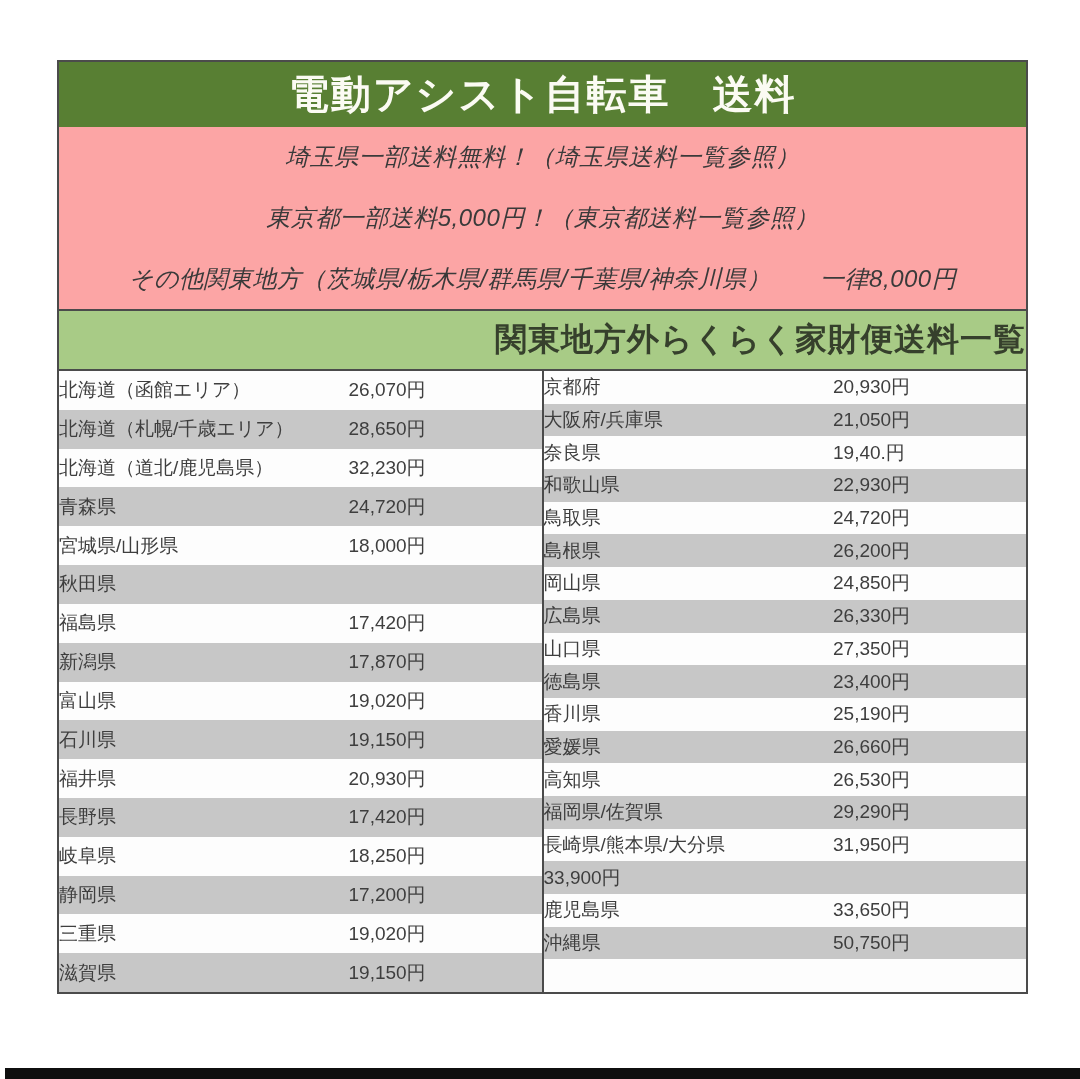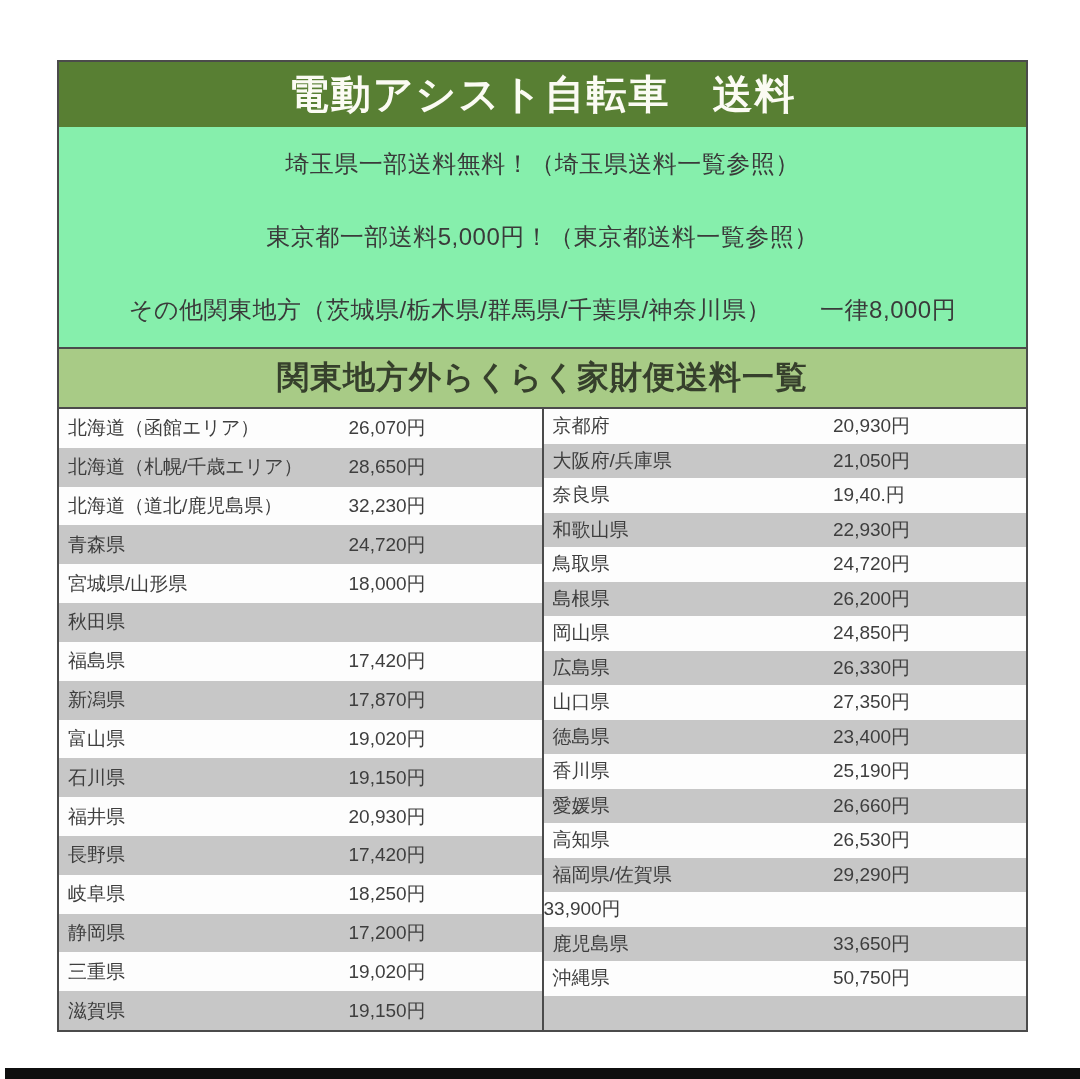--- a/index.html
+++ b/index.html
@@ -12,45 +12,45 @@
     position:absolute;left:57px;top:60px;width:971px;
     border:2px solid var(--border-dark,#4b4b4b);
     box-sizing:border-box;background:#fdfdfd;
   }
   .panel-header{
     height:65px;background:var(--header-green,#587f33);
     display:flex;align-items:center;justify-content:center;
     color:#fbfbf3;font-size:40px;font-weight:bold;letter-spacing:2px;
   }
   .notes{
-    height:220px;display:flex;flex-direction:column;background:#86efac;
+    height:182px;display:flex;flex-direction:column;background:#fca5a5;font-style:italic;
   }
   .note{
     flex:1;display:flex;align-items:center;justify-content:center;
     font-size:24px;color:#3a3a3a;letter-spacing:0.5px;white-space:pre;
   }
   .table-banner{
     height:58px;background:var(--subheader-green,#a8cb86);
     border-top:2px solid var(--border-dark,#4b4b4b);
     border-bottom:2px solid var(--border-dark,#4b4b4b);
-    display:flex;align-items:center;justify-content:center;
+    display:flex;align-items:center;justify-content:flex-end;
   }
   .table-banner span{
     font-size:32px;font-weight:bold;color:#36402c;letter-spacing:1px;
   }
   .fee-table{display:flex;height:621px;background:#fdfdfd;}
   .col{flex:1;display:flex;flex-direction:column;min-width:0;}
   .col.left{border-right:2px solid var(--border-dark,#4b4b4b);}
   .row{
     flex:1;display:flex;align-items:center;
     font-size:19px;color:#3e3e3e;background:#fdfdfd;
   }
   .row:nth-child(even){background:var(--row-gray,#c7c7c7);}
   .cell{box-sizing:border-box;white-space:nowrap;overflow:hidden;}
-  .cell.name{width:60%;padding-left:9px;}
+  .cell.name{width:60%;}
   .cell.price{width:40%;}
   .bottom-bar{
     position:absolute;left:5px;right:0;bottom:0;height:11px;
     background:var(--bottom-bar,#0f0f0f);
   }
 </style>
 </head>
 <body style="--header-green: #587f33; --subheader-green: #a8cb86; --row-gray: #c7c7c7; --border-dark: #4b4b4b; --bottom-bar: #0f0f0f;">
 
 <div class="panel">
@@ -186,20 +186,24 @@
         </div>
         <div class="row">
           <span class="cell name">高知県</span>
           <span class="cell price">26,530円</span>
         </div>
         <div class="row">
           <span class="cell name">福岡県/佐賀県</span>
           <span class="cell price">29,290円</span>
         </div>
         <div class="row">
+          <span class="cell name">長崎県/熊本県/大分県</span>
+          <span class="cell price">31,950円</span>
+        </div>
+        <div class="row">
           <span class="cell price">33,900円</span>
         </div>
         <div class="row">
           <span class="cell name">鹿児島県</span>
           <span class="cell price">33,650円</span>
         </div>
         <div class="row">
           <span class="cell name">沖縄県</span>
           <span class="cell price">50,750円</span>
         </div>

